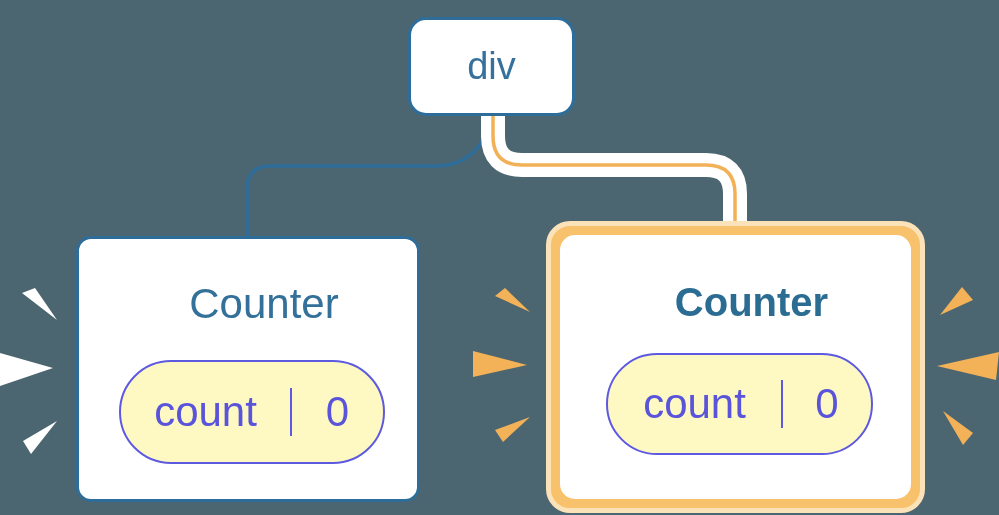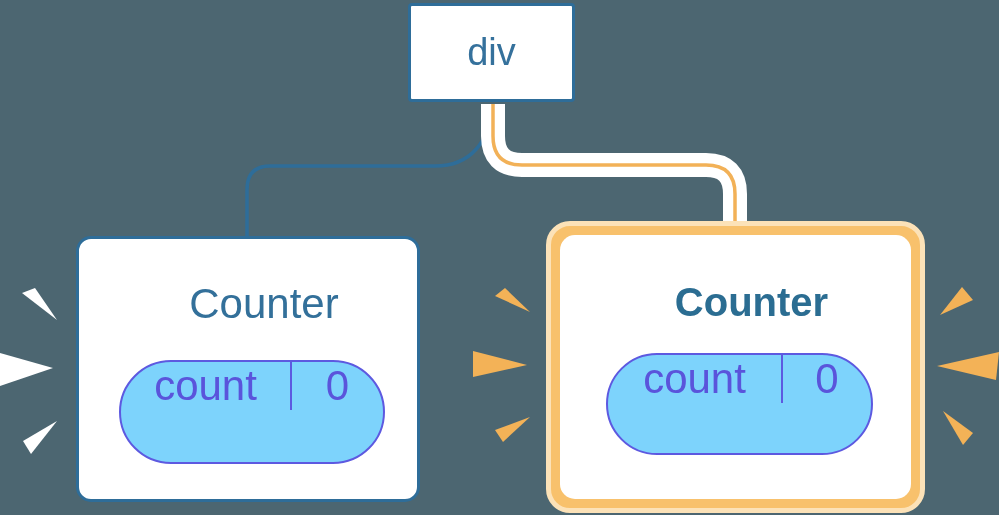--- a/index.html
+++ b/index.html
@@ -8,22 +8,22 @@
     background:#4c6671;
     font-family:"Liberation Sans", sans-serif;
   }
   .stage{position:absolute;inset:0;}
   svg.overlay{position:absolute;left:0;top:0;z-index:1;}
 
   .node{position:absolute;box-sizing:border-box;background:#ffffff;z-index:2;}
 
   
   .root-node{
-    left:408px;top:3px;width:167px;height:99px;
-    border:3px solid #2e6d99;border-radius:4px;
+    left:408px;top:17px;width:167px;height:99px;
+    border:3px solid #2e6d99;border-radius:18px;
     display:flex;align-items:center;justify-content:center;
   }
   .root-node .lbl{font-size:38px;color:#35719c;}
 
   
   .left-card{
     left:76px;top:236px;width:344px;height:266px;
     border:3px solid #2e6d99;border-radius:15px;
   }
   .card-title{
@@ -40,21 +40,21 @@
   }
   .right-card .inner{
     width:100%;height:100%;background:#ffffff;border-radius:15px;position:relative;
   }
   .right-card .card-title{top:46px;font-weight:700;color:#2b6d92;font-size:40px;}
 
   
   .pill{
     position:absolute;box-sizing:border-box;
     border:2.5px solid #5d59e0;border-radius:60px;
-    display:flex;align-items:flex-start;background:#7dd3fc;
+    display:flex;align-items:center;background:#fef9c3;
   }
   .left-card .pill{left:40px;top:121px;width:266px;height:104px;}
   .right-card .pill{left:46px;top:118px;width:267px;height:102px;}
   .pill .key{
     flex:0 0 auto;display:flex;align-items:center;justify-content:center;
     color:#5a54db;font-size:42px;
   }
   .left-card .pill .key{width:169px;}
   .right-card .pill .key{width:173px;}
   .pill .val{

